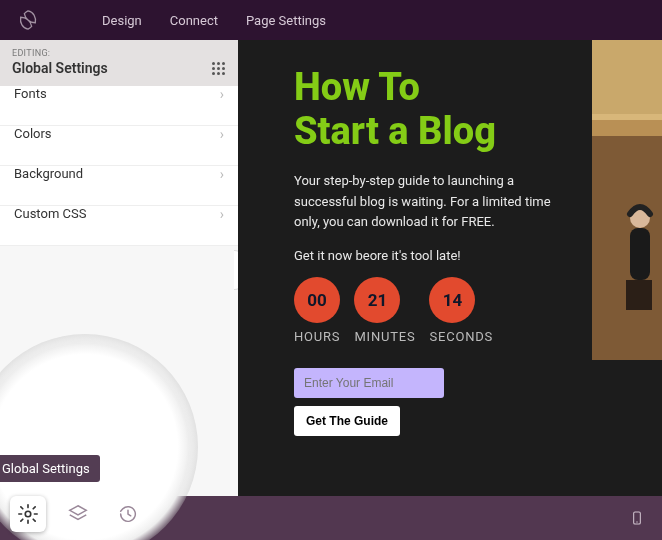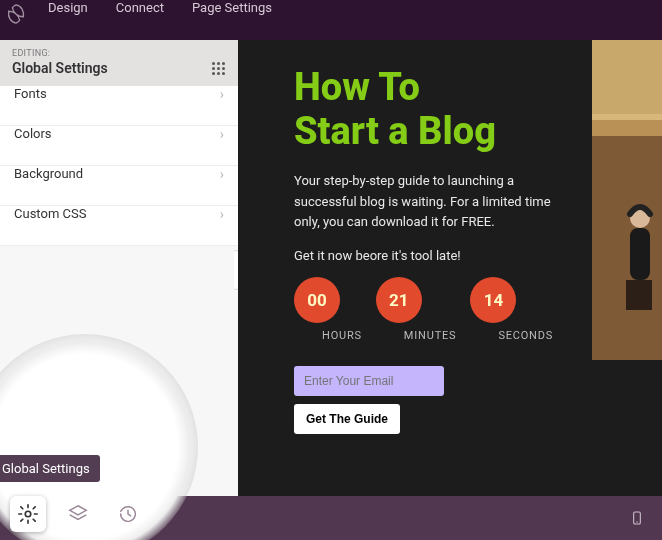--- a/index.html
+++ b/index.html
@@ -1,18 +1,18 @@
 <!DOCTYPE html>
 <html><head>
 <meta charset="utf-8">
 <style>
   * { box-sizing: border-box; margin: 0; padding: 0; }
   html, body { width: 662px; height: 540px; font-family: -apple-system, BlinkMacSystemFont, "Segoe UI", Roboto, Arial, sans-serif; overflow: hidden; background: #fff; }
   .app { width: 662px; height: 540px; position: relative; background: #2d1b2e; }
-  .topbar { height: 40px; background: #2d1330; display: flex; align-items: flex-start; padding-left: 2px; }
+  .topbar { height: 40px; background: #2d1330; display: flex; align-items: center; padding-left: 14px; gap: 42px; }
   .logo { width: 28px; height: 28px; display:flex; align-items:center; justify-content:center; margin-right: 18px; }
   .logo svg { width: 22px; height: 22px; }
   .nav { display: flex; gap: 28px; }
   .nav-item { color: #d6c9d6; font-size: 13px; cursor: pointer; }
   .main { position: absolute; top: 40px; left: 0; right: 0; bottom: 0; display: flex; }
   .sidebar { width: 238px; background: #f7f7f7; display:flex; flex-direction:column; position: relative; }
   .side-header { background: #e4e1e1; padding: 8px 12px 10px; display:flex; justify-content:space-between; align-items:flex-end; }
   .side-header .lbl { font-size: 9px; color: #7a7a7a; letter-spacing: 0.3px; }
   .side-header .title { font-size: 14px; font-weight: 600; color: #333; margin-top:2px; }
   .grip { width:16px; height:16px; display:flex; flex-wrap:wrap; gap:2px; align-content:center; justify-content:center;}
@@ -20,22 +20,22 @@
   .list { background:#fff; }
   .list-item { height:40px; border-bottom:1px solid #eee; display:flex; justify-content:space-between; padding:0 14px; font-size:13px; color:#333; cursor:pointer;}
   .chev { color:#bbb; font-size:14px; }
   .edge-handle { position:absolute; right:-10px; top:210px; width:14px; height:40px; background:#fff; border:1px solid #ddd; border-left:none; border-radius:0 20px 20px 0; display:flex; align-items:center; justify-content:center; font-size:10px; color:#999; cursor:pointer;}
   .canvas { flex:1; background:#1c1c1c; position:relative; overflow:hidden; padding: 26px 0 0 56px; }
   .hero-title{ color:#84cc16; font-weight:800; font-size:38px; line-height:1.15;}
   .hero-sub{ color:#e8e8e8; font-size:13px; line-height:1.55; margin-top:18px; max-width:260px;}
   .hero-cta{ color:#e8e8e8; font-size:13px; margin-top:16px;}
   .countdown{ display:flex; gap:14px; margin-top:14px;}
   .cd-unit{ text-align:center;}
-  .cd-circle{ width:46px; height:46px; border-radius:50%; background:#e24a2e; color:#fef9c3; font-weight:700; font-size:17px; display:flex; align-items:center; justify-content:center;}
-  .cd-label{ font-size:11px; color:#bbb; letter-spacing:0.8px; margin-top:6px;margin-left:28px;}
+  .cd-circle{ width:46px; height:46px; border-radius:50%; background:#e24a2e; color:#0f172a; font-weight:700; font-size:17px; display:flex; align-items:center; justify-content:center;}
+  .cd-label{ font-size:13px; color:#bbb; letter-spacing:0.8px; margin-top:6px;}
   .form{ margin-top:24px; display:flex; flex-direction:column; gap:8px; align-items:flex-start;}
   .email{ width:150px; height:30px; border:none; border-radius:3px; padding:0 10px; font-size:12px; background:#c4b5fd; color:#555;}
   .btn{ height:30px; border:none; border-radius:3px; background:#fff; padding:0 12px; font-size:12px; font-weight:600; cursor:pointer;}
   .photo{ position:absolute; right:0; top:0; width:70px; height:320px; }
   .photo .shelf{ width:100%; height:100%; background:linear-gradient(#c9a86b 0 23%, #d8b77a 23% 25%, #b99055 25% 30%, #7e5a36 30% 100%);}
   .photo .person{ position:absolute; bottom:40px; right:4px; width:40px; height:120px; }
   
   .bubble{ position:absolute; left:-28px; bottom:-20px; width:226px; height:226px; border-radius:50%; background:radial-gradient(circle at center, #ffffff 0 58%, #efefef 65%, rgba(255,255,255,0) 73%); box-shadow:0 0 12px rgba(0,0,0,.15) inset; display:flex; align-items:flex-end; justify-content:flex-start;}
   .bubble-inner{ position:absolute; left:38px; bottom:28px; display:flex; align-items:center; gap:14px;}
   .tooltip{ position:absolute; left:20px; bottom:78px; background:#533d53; color:#fff; font-size:13px; padding:6px 10px; border-radius:3px;}

